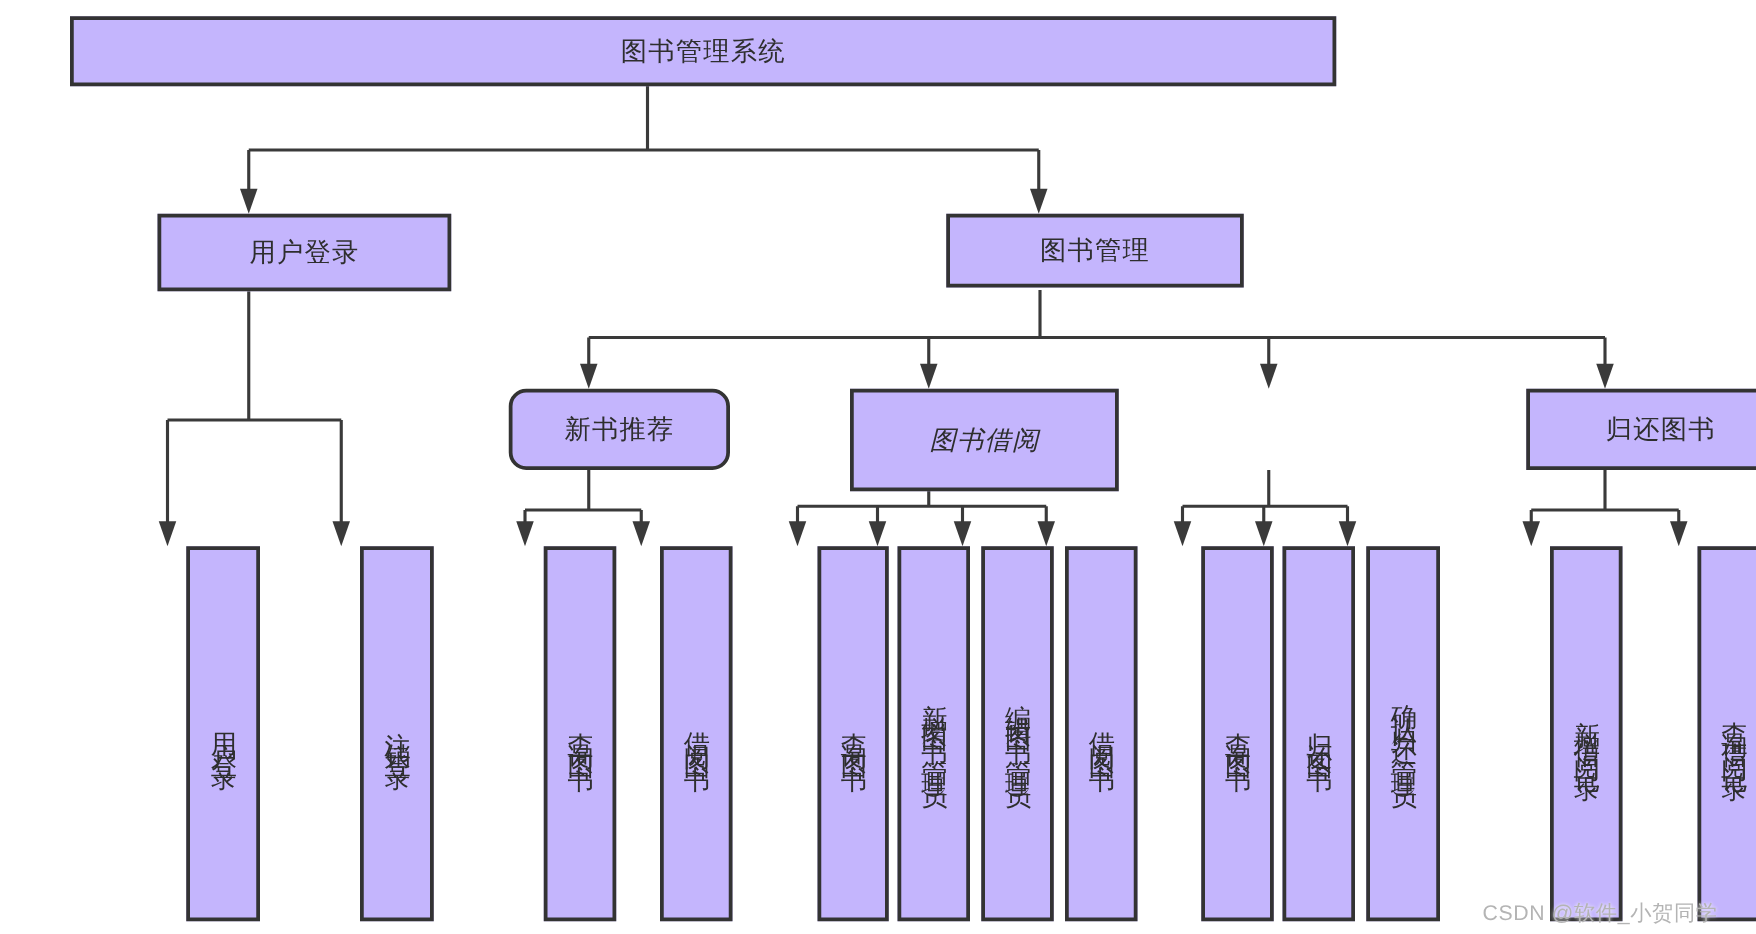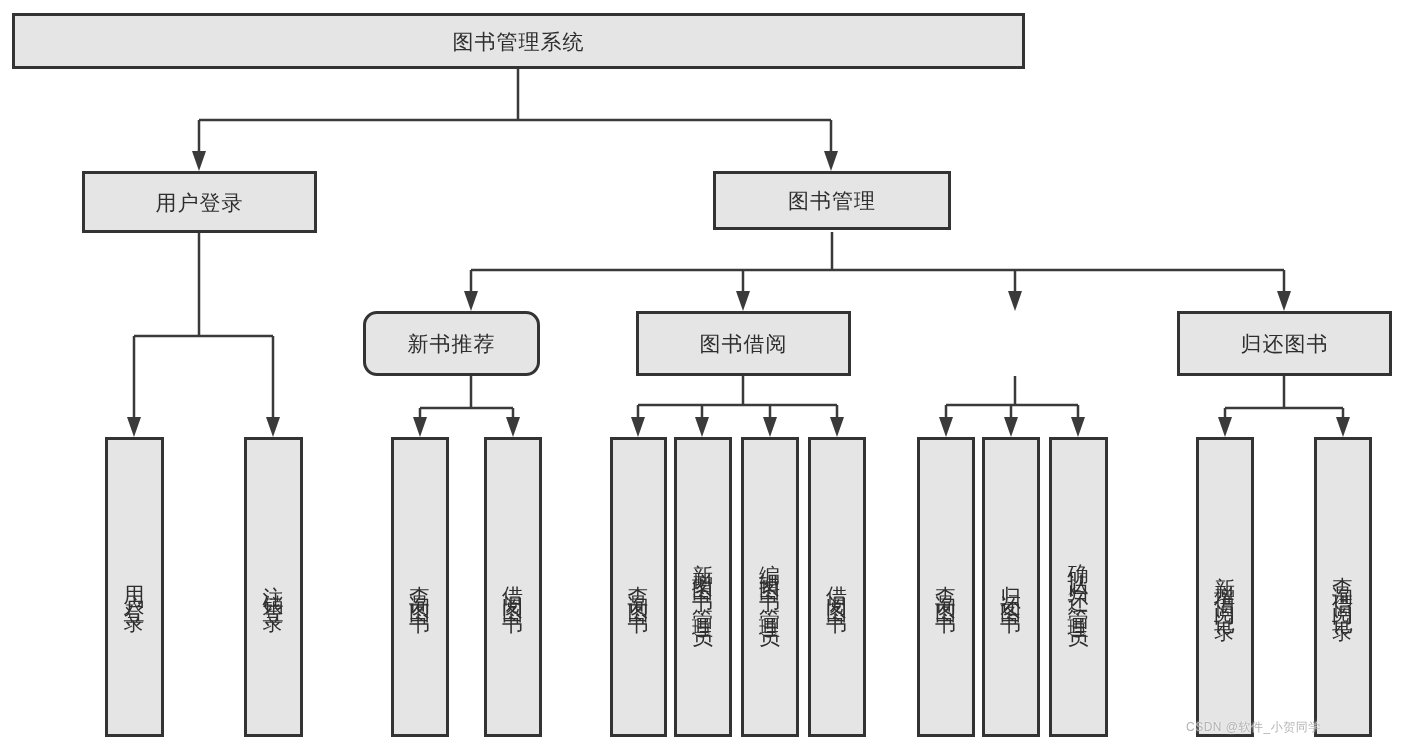--- a/index.html
+++ b/index.html
@@ -26,45 +26,46 @@
     stroke-width: 2.5;
     fill: none;
   }
   .connectors polygon {
     fill: #3a3a3a;
     stroke: none;
   }
   .box {
     position: absolute;
     box-sizing: border-box;
-    background: #e5e5e5;
+    background: #c4b5fd;
     border: 3px solid #333333;
     color: #2e2e2e;
     display: flex;
     align-items: center;
     justify-content: center;
+    margin-left: 44px;
   }
   .h-box {
     font-size: 21px;
     letter-spacing: 1px;
     line-height: 1;
   }
   .v-box {
     writing-mode: vertical-rl;
     font-size: 21px;
     letter-spacing: 9px;
     line-height: 1;
     top: 437px;
     height: 300px;
   }
   .watermark {
     position: absolute;
     left: 1186px;
     top: 719px;
-    font-size: 12px;
+    font-size: 17px;
     color: #b4b4b4;
     letter-spacing: 0.5px;
     white-space: nowrap;
     text-shadow: 0 0 3px rgba(255,255,255,0.9);
     z-index: 5;
   }
 </style>
 </head>
 <body>
 
@@ -112,21 +113,21 @@
       <polygon points="1336,417 1350,417 1343,437"></polygon>
     </g>
   </svg>
 
   <div class="box h-box" style="left:12px; top:13px; width:1013px; height:56px;">图书管理系统</div>
 
   <div class="box h-box" style="left:82px; top:171px; width:235px; height:62px;">用户登录</div>
   <div class="box h-box" style="left:713px; top:171px; width:238px; height:59px;">图书管理</div>
 
   <div class="box h-box" style="left:363px; top:311px; width:177px; height:65px;border-radius:14px;">新书推荐</div>
-  <div class="box h-box" style="left:636px; top:311px; width:215px; height:65px;">图书借阅</div>
+  <div class="box h-box" style="left:636px; top:311px; width:215px; height:82px;font-style:italic;">图书借阅</div>
   <div class="box h-box" style="left:1177px; top:311px; width:215px; height:65px;">归还图书</div>
 
   <div class="box v-box" style="left:105px; width:59px;">用户登录</div>
   <div class="box v-box" style="left:244px; width:59px;">注销登录</div>
 
   <div class="box v-box" style="left:391px; width:58px;">查询图书</div>
   <div class="box v-box" style="left:484px; width:58px;">借阅图书</div>
 
   <div class="box v-box" style="left:610px; width:57px;">查询图书</div>
   <div class="box v-box" style="left:674px; width:58px;">新增图书（管理员）</div>

